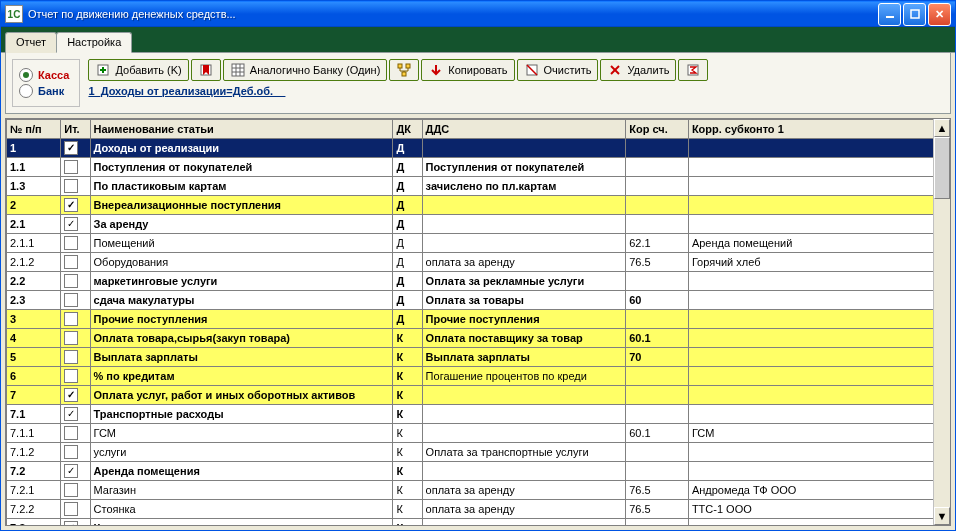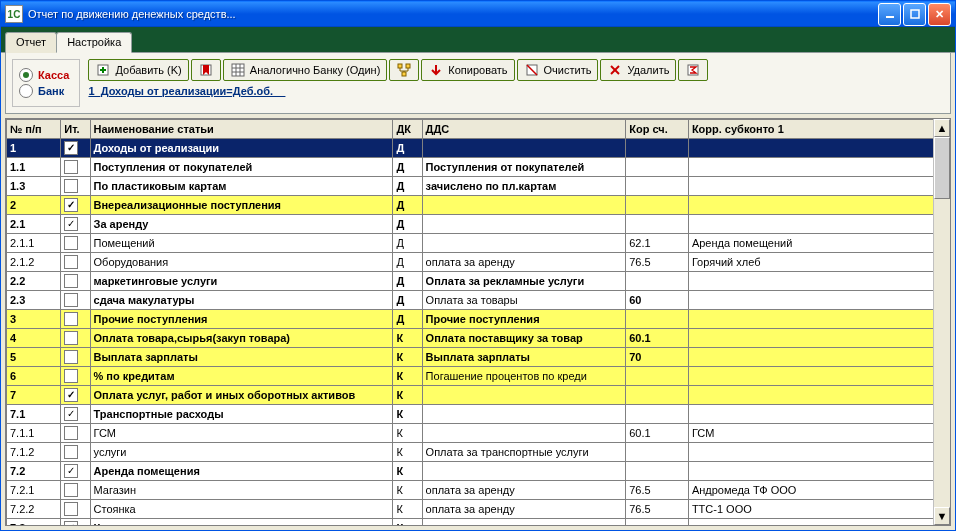--- a/index.html
+++ b/index.html
@@ -272,21 +272,21 @@
             <td style="font-weight:bold;">Д</td>
             <td style="font-weight:bold;">Оплата за рекламные услуги</td>
             <td style="font-weight:bold;"></td>
             <td></td>
           </tr>
           <tr>
             <td style="font-weight:bold;">2.3</td>
             <td class="center"><span class="chk"></span></td>
             <td style="font-weight:bold;">сдача макулатуры</td>
             <td style="font-weight:bold;">Д</td>
-            <td style="font-weight:normal;margin-top:36px;">Оплата за товары</td>
+            <td style="font-weight:bold;margin-top:36px;">Оплата за товары</td>
             <td style="font-weight:bold;">60</td>
             <td></td>
           </tr>
           <tr class="hl">
             <td style="font-weight:bold;">3</td>
             <td class="center"><span class="chk"></span></td>
             <td style="font-weight:bold;">Прочие поступления</td>
             <td style="font-weight:bold;">Д</td>
             <td style="font-weight:bold;">Прочие поступления</td>
             <td style="font-weight:bold;"></td>

